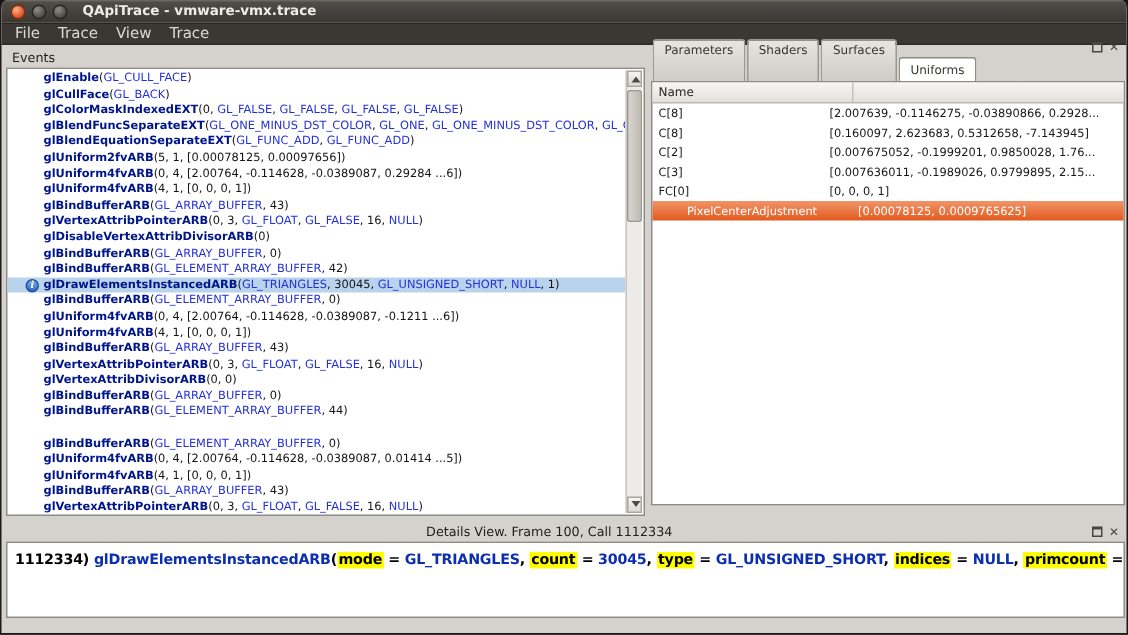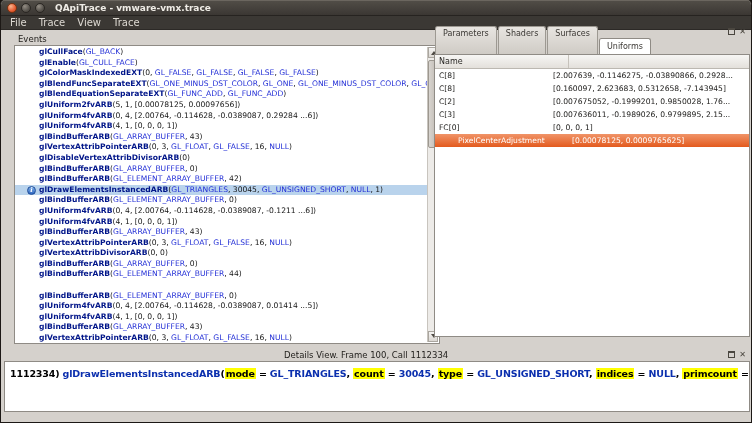--- a/index.html
+++ b/index.html
@@ -23,21 +23,21 @@
   
   .dock{position:absolute;}
   .dock-header{height:13px;display:flex;align-items:center;padding:0 4px;font-size:8.5px;color:#1f1d1a;}
   .dock-title{flex:1;white-space:nowrap;overflow:hidden;}
   .dicon{display:inline-block;margin-left:4px;color:#4a463f;}
   .dfloat{width:7px;height:7px;border:1px solid #4a463f;border-top-width:2px;}
   .dclose{font-size:8px;line-height:8px;}
   .frame{position:absolute;left:0;right:0;bottom:0;border:1px solid #8f8b85;background:#fff;}
 
   
-  .dock-events{left:13px;top:32px;width:426px;height:312px;}
+  .dock-events{left:3px;top:32px;width:426px;height:312px;}
   .events-frame{top:13px;}
   .events-list{position:absolute;top:1px;left:0;right:12px;bottom:1px;overflow:hidden;}
   .erow{height:10.6px;line-height:10.6px;white-space:nowrap;font-size:7.6px;display:flex;color:#141414;}
   .erow.sel{background:#b9d3ec;}
   .gutter{flex:0 0 24px;width:24px;display:flex;justify-content:flex-end;align-items:center;padding-right:3px;}
   .info{width:9px;height:9px;border-radius:50%;background:linear-gradient(#7fb0e8,#2f67c0);border:1px solid #1f4d9a;
     color:#fff;font-size:6.5px;line-height:7.5px;text-align:center;font-weight:bold;font-style:italic;
     font-family:"DejaVu Serif",serif;}
   .ctext{overflow:hidden;}
   .fn{color:#001589;font-weight:bold;}
@@ -104,25 +104,25 @@
     </div>
 
   <div class="dock dock-events">
     <div class="dock-header">
       <span class="dock-title">Events</span>
     </div>
     <div class="frame events-frame">
       <div class="events-list">
           <div class="erow">
             <span class="gutter"></span>
+            <span class="ctext"><span class="fn">glEnable</span>(<span class="enum">GL_CULL_FACE</span>)</span>
+          </div>
+          <div class="erow">
+            <span class="gutter"></span>
             <span class="ctext"><span class="fn">glCullFace</span>(<span class="enum">GL_BACK</span>)</span>
-          </div>
-          <div class="erow">
-            <span class="gutter"></span>
-            <span class="ctext"><span class="fn">glEnable</span>(<span class="enum">GL_CULL_FACE</span>)</span>
           </div>
           <div class="erow">
             <span class="gutter"></span>
             <span class="ctext"><span class="fn">glColorMaskIndexedEXT</span>(0, <span class="enum">GL_FALSE</span>, <span class="enum">GL_FALSE</span>, <span class="enum">GL_FALSE</span>, <span class="enum">GL_FALSE</span>)</span>
           </div>
           <div class="erow">
             <span class="gutter"></span>
             <span class="ctext"><span class="fn">glBlendFuncSeparateEXT</span>(<span class="enum">GL_ONE_MINUS_DST_COLOR</span>, <span class="enum">GL_ONE</span>, <span class="enum">GL_ONE_MINUS_DST_COLOR</span>, <span class="enum">GL_ONE</span>)</span>
           </div>
           <div class="erow">

